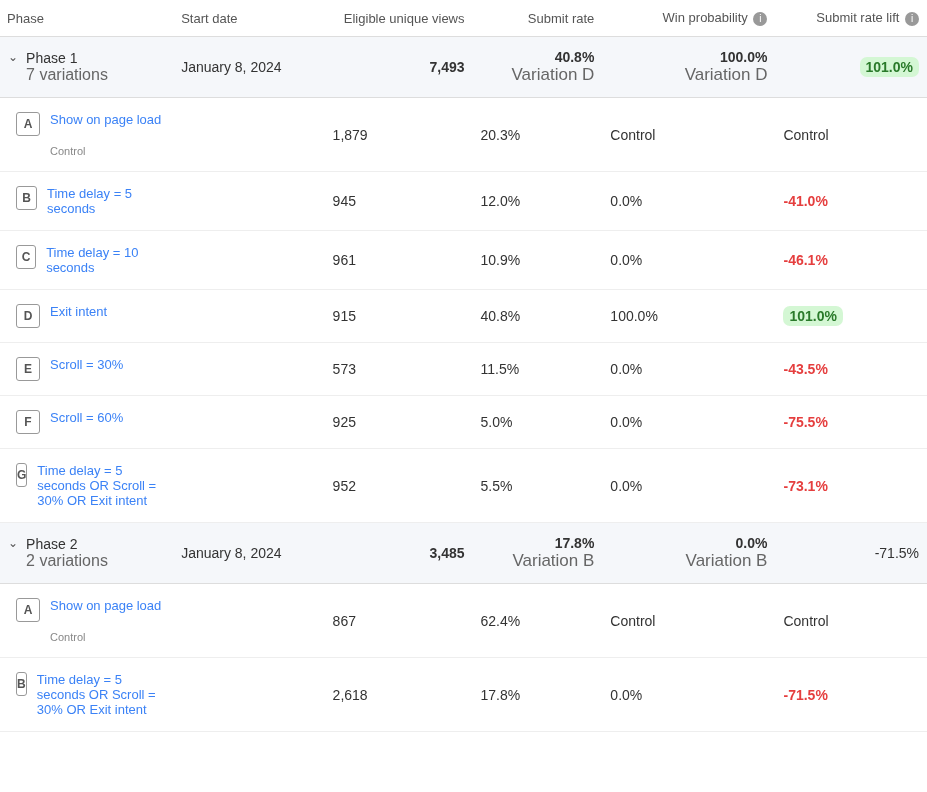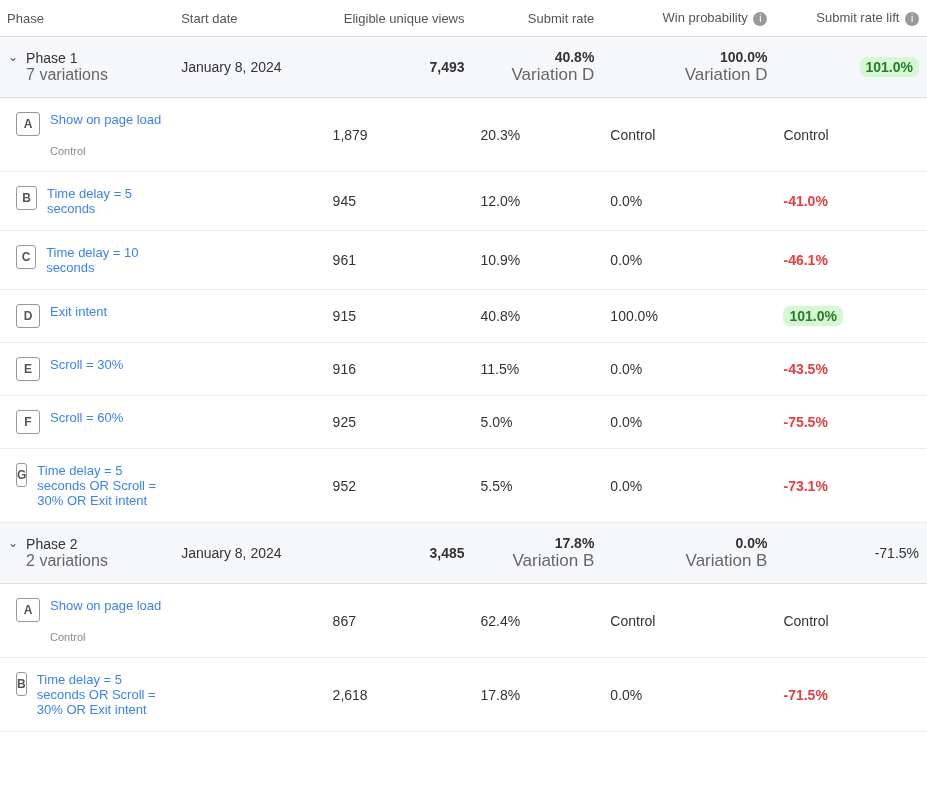--- a/index.html
+++ b/index.html
@@ -253,21 +253,21 @@
       <td>
         <div style="display:flex;align-items:flex-start;gap:10px;padding-left:8px;">
           <span class="var-letter">E</span>
           <div class="var-name-wrap">
             <a href="#" class="var-name">Scroll = 30%</a>
 
           </div>
         </div>
       </td>
       <td></td>
-      <td class="num-cell">916</td>
+      <td class="num-cell">573</td>
       <td class="num-cell">11.5%</td>
       <td class="num-cell"><span>0.0%</span></td>
       <td class="num-cell"><span class="lift-negative">-43.5%</span></td>
     </tr>
         <tr class="variation-row">
       <td>
         <div style="display:flex;align-items:flex-start;gap:10px;padding-left:8px;">
           <span class="var-letter">F</span>
           <div class="var-name-wrap">
             <a href="#" class="var-name">Scroll = 60%</a>

